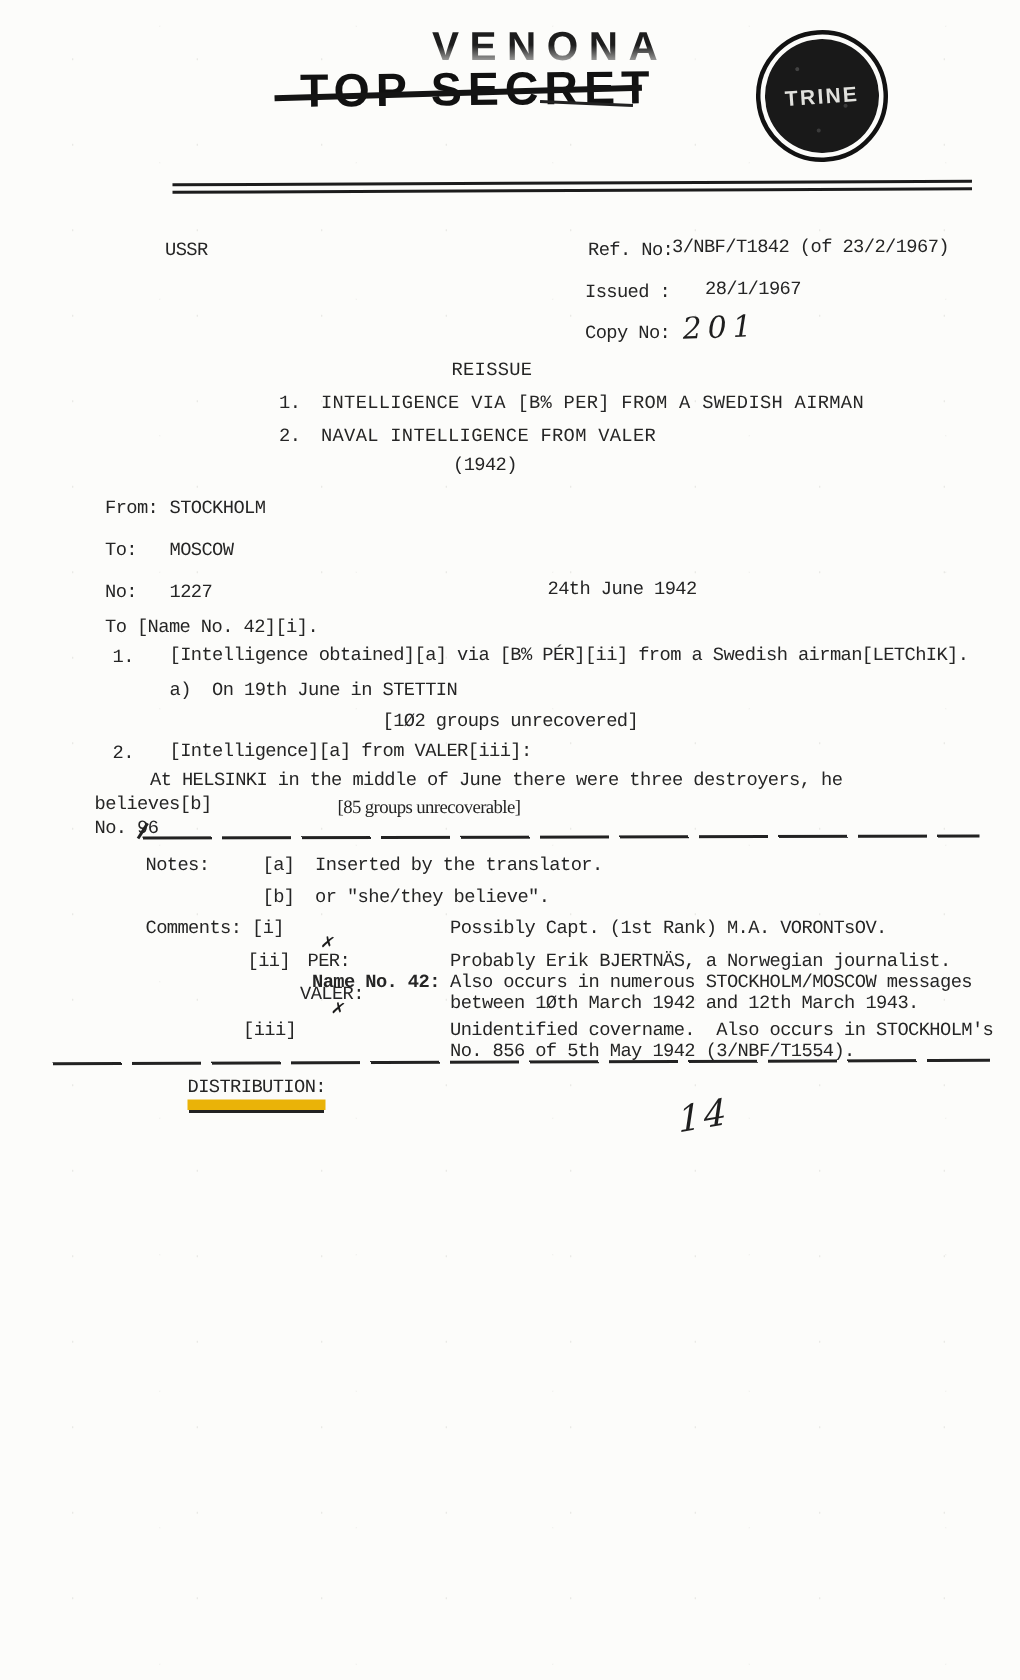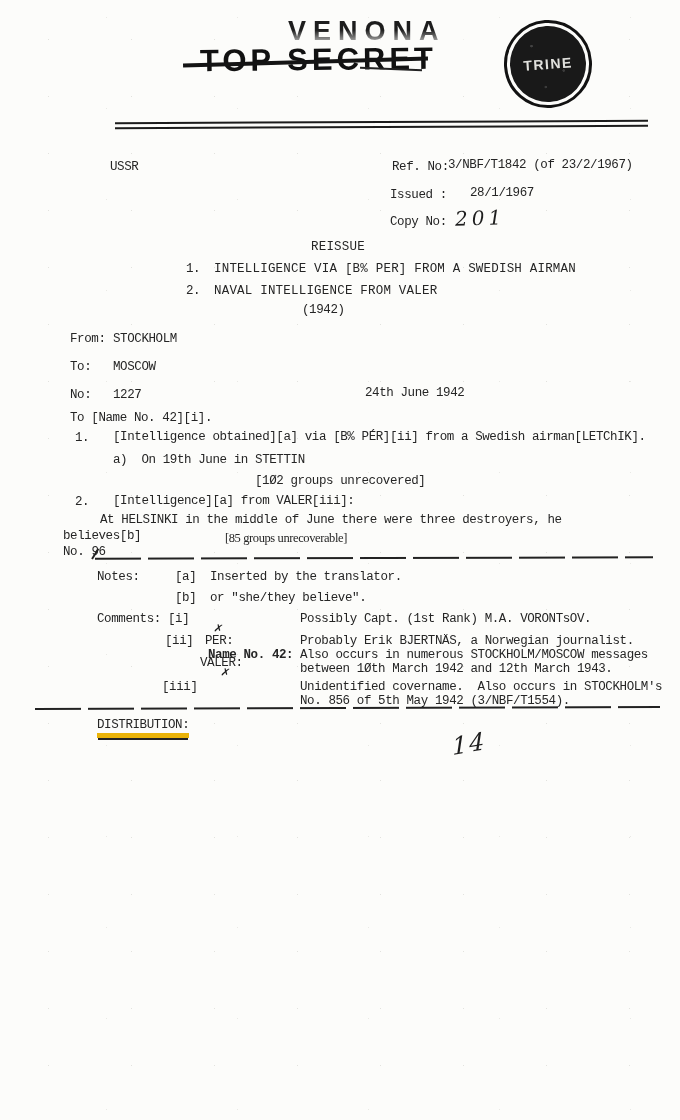--- a/index.html
+++ b/index.html
@@ -64,21 +64,21 @@
   .rule-dash{
     position:absolute;height:2px;
     background:repeating-linear-gradient(to right,#222 0 46px,transparent 46px 53px);
   }
   .hand{font-family:"DejaVu Serif","Liberation Serif",serif;font-style:italic;color:#1e1e1e;}
   .copyno{font-size:20px;letter-spacing:4px;transform:rotate(-2deg);}
   .pagemark{font-size:24px;letter-spacing:2px;transform:rotate(-10deg) skewX(-8deg);}
   .xmark{position:absolute;font-size:11px;color:#1a1a1a;transform:rotate(12deg);font-family:"DejaVu Sans",sans-serif;}
   .slashed{position:relative;display:inline-block;}
   .slashed:after{content:"";position:absolute;left:-2px;top:55%;width:12px;height:1.5px;background:#222;transform:rotate(-58deg);}
-  .u2{border-bottom:5px solid #eab308;box-shadow:0 3px 0 -1px #222;padding-bottom:1px;}
+  .u2{border-bottom:7px solid #eab308;box-shadow:0 3px 0 -1px #222;padding-bottom:1px;margin-left:28px;}
 </style>
 </head>
 <body>
 
 <div id="page">
   <div class="noise"></div>
 
   <div class="venona">VENONA</div>
   <div class="venona-fade"></div>
   <div class="topsecret">TOP SECRET</div>
@@ -94,21 +94,21 @@
   <div class="rule-double"></div>
 
   <div class="line" style="left:88px;top:160px;margin-left:22px;">USSR</div>
   <div class="line" style="left:392px;top:160px;">Ref. No:</div>
   <div class="line" style="left:448px;top:158px;">3/NBF/T1842 (of 23/2/1967)</div>
   <div class="line" style="left:390px;top:188px;">Issued :</div>
   <div class="line" style="left:470px;top:186px;">28/1/1967</div>
   <div class="line" style="left:390px;top:215px;">Copy No:</div>
   <div class="line hand copyno" style="left:455px;top:206px;">201</div>
 
-  <div class="line caps" style="left:311px;top:240px;text-align:right;">REISSUE</div>
+  <div class="line caps" style="left:301px;top:240px;text-align:right;">REISSUE</div>
   <div class="line" style="left:186px;top:262px;">1.</div>
   <div class="line caps" style="left:214px;top:262px;">INTELLIGENCE VIA [B% PER] FROM A SWEDISH AIRMAN</div>
   <div class="line" style="left:186px;top:284px;">2.</div>
   <div class="line caps" style="left:214px;top:284px;">NAVAL INTELLIGENCE FROM VALER</div>
   <div class="line" style="left:302px;top:303px;">(1942)</div>
 
   <div class="line" style="left:70px;top:332px;">From:</div>
   <div class="line" style="left:113px;top:332px;">STOCKHOLM</div>
   <div class="line" style="left:70px;top:360px;">To:</div>
   <div class="line" style="left:113px;top:360px;">MOSCOW</div>

